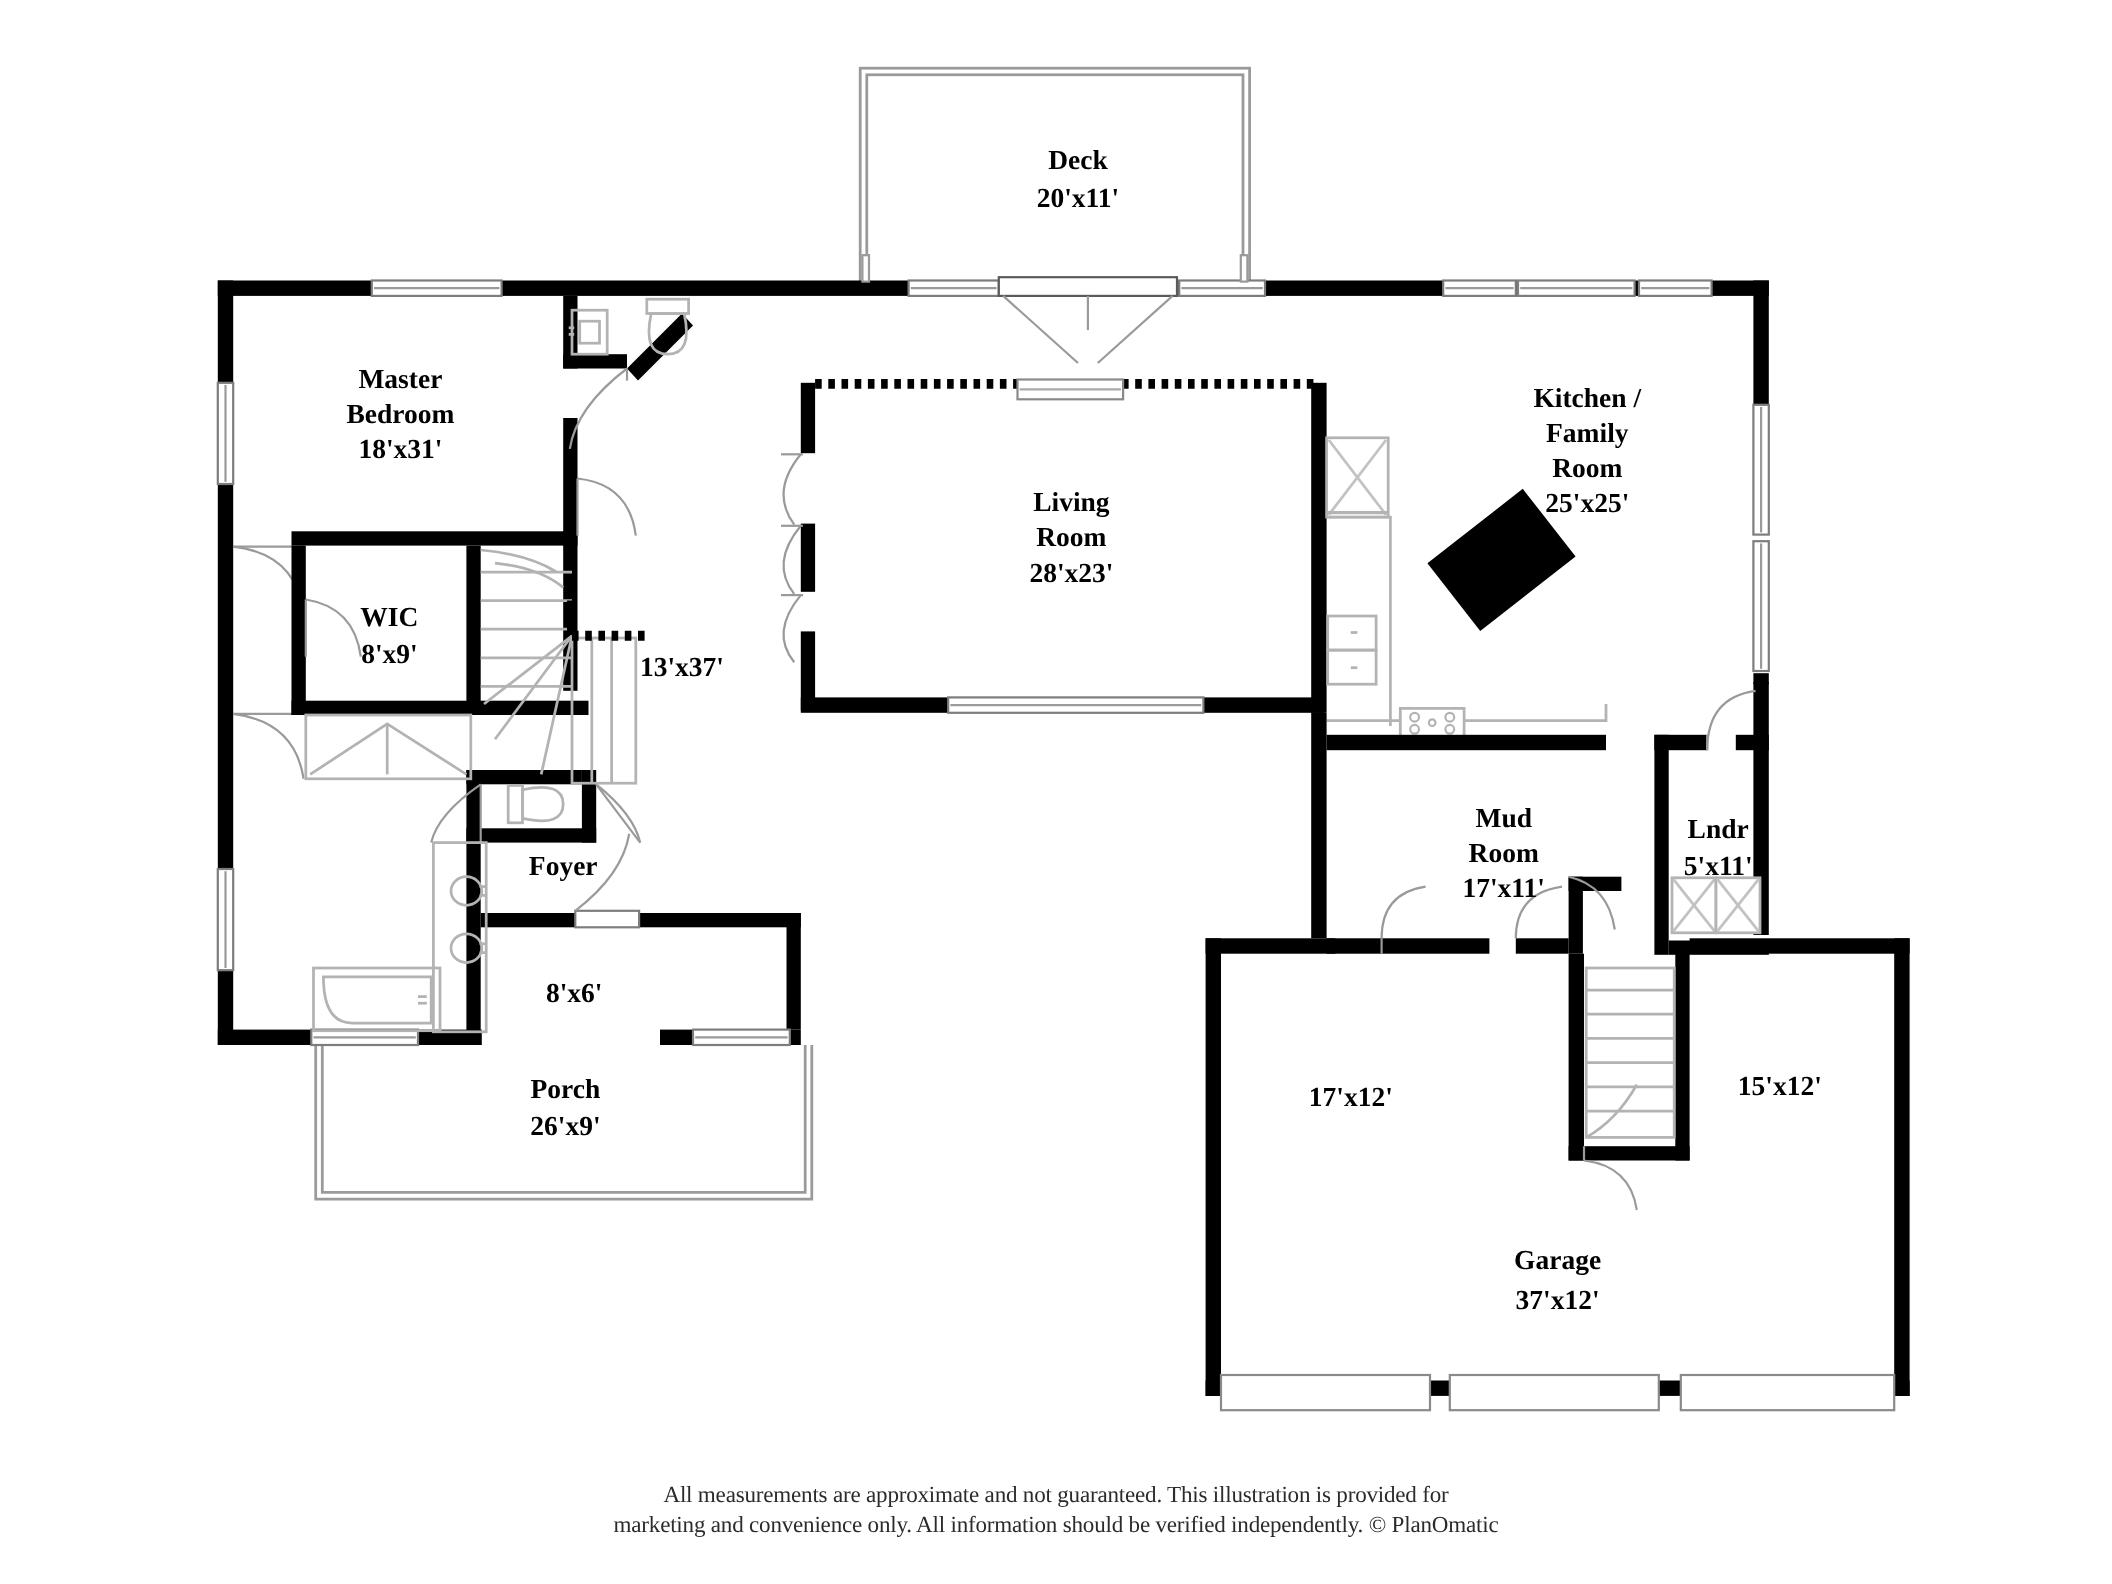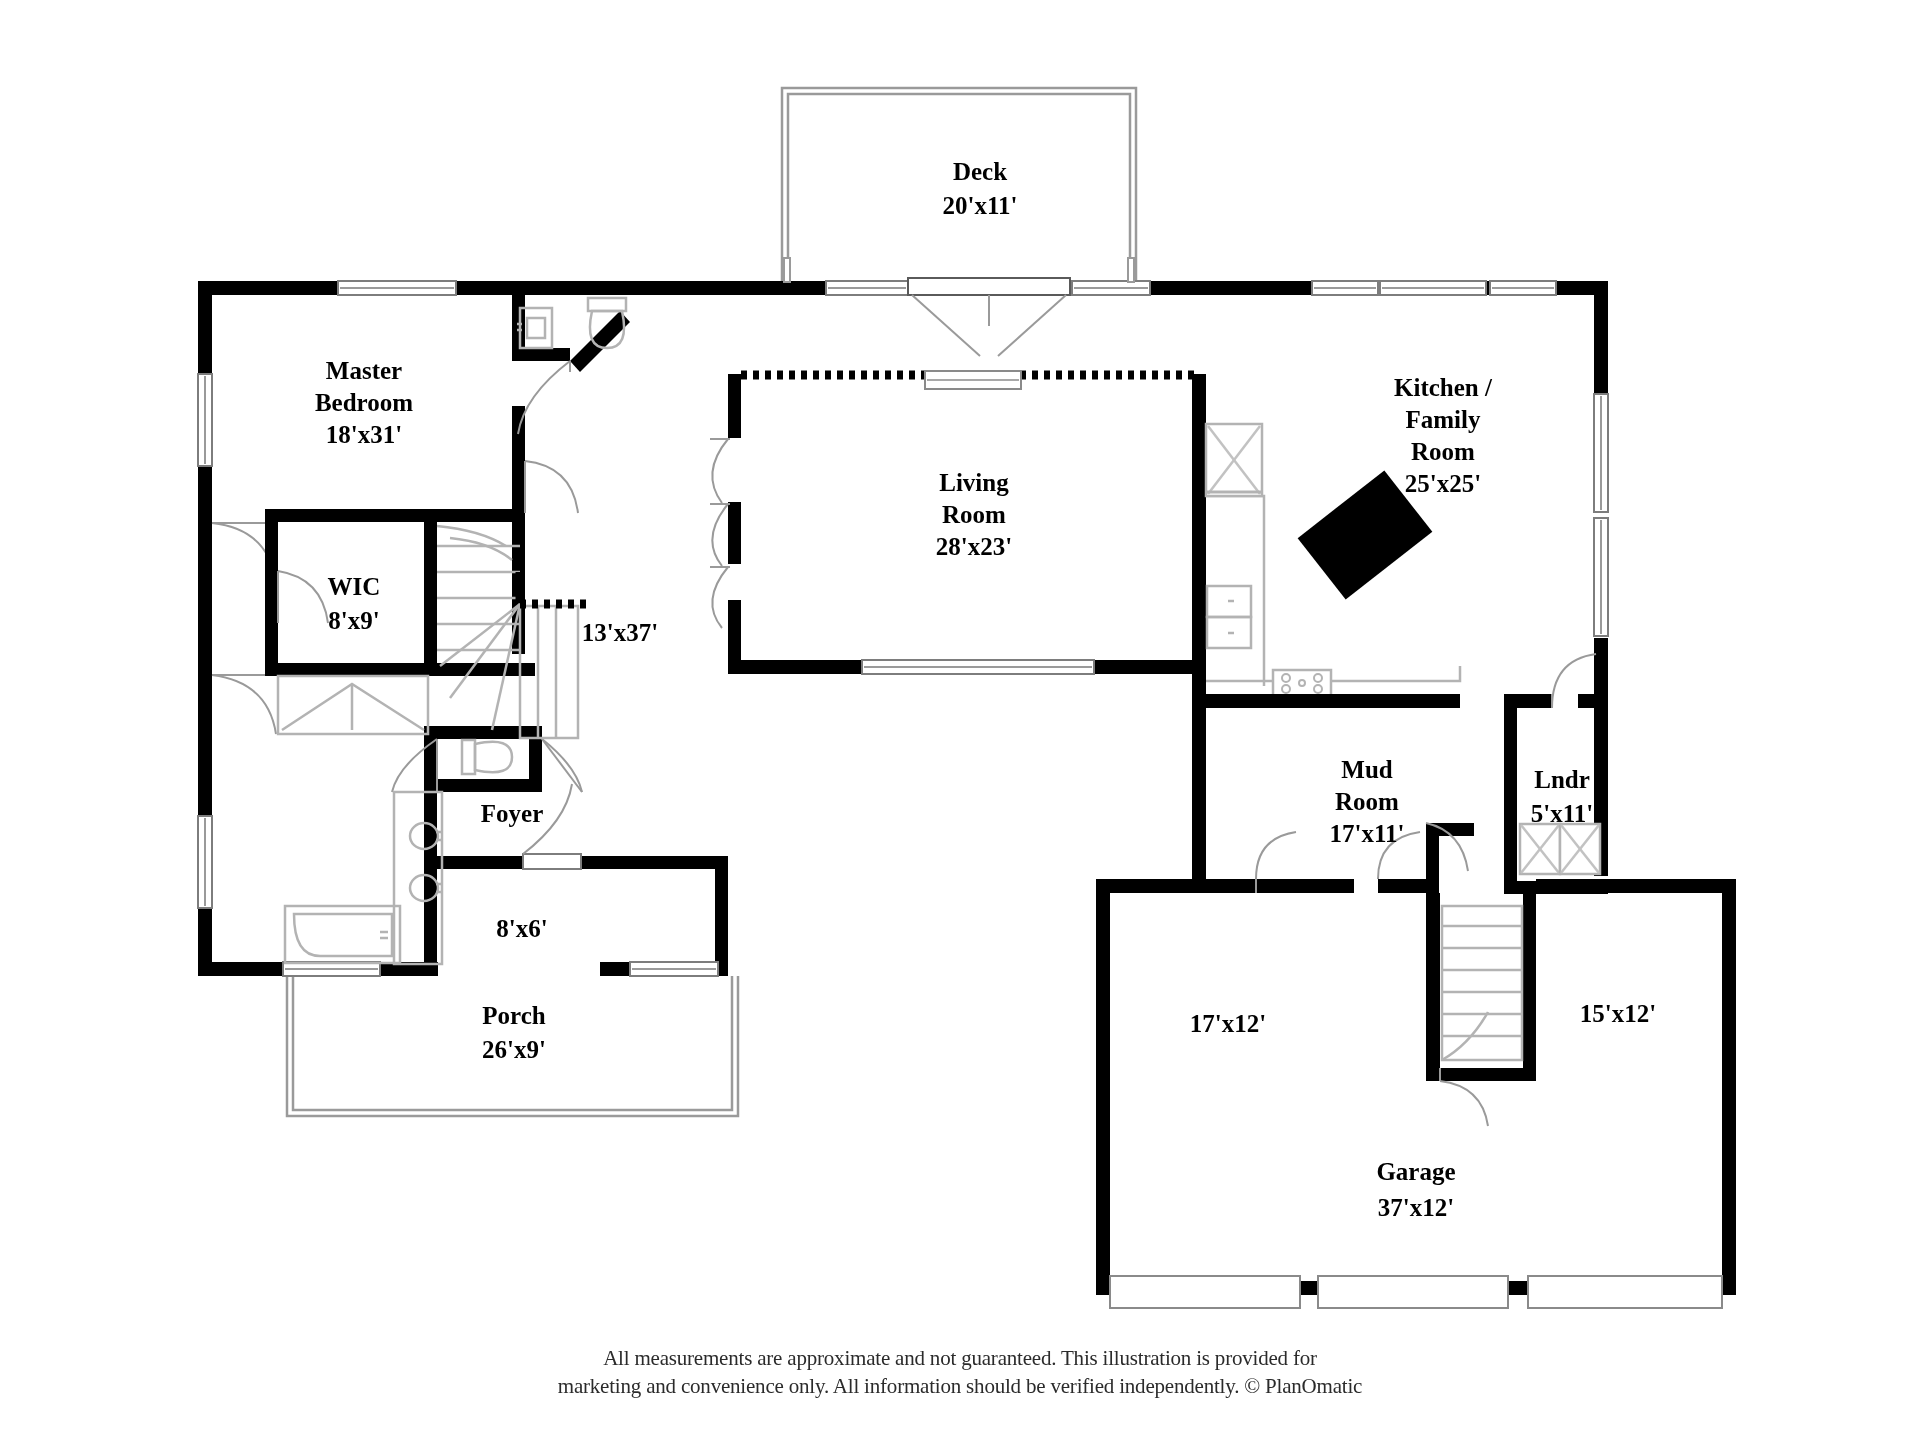--- a/index.html
+++ b/index.html
@@ -2,21 +2,21 @@
 <html><head>
 <meta charset="utf-8">
 <title>Floor Plan</title>
 <style>
   html,body{margin:0;padding:0;background:#ffffff;}
   body{
     width:1920px;height:1440px;
     font-family:"Liberation Serif","DejaVu Serif",serif;
     position:relative;overflow:hidden;
   }
-  #plan-wrap{position:absolute;inset:0;margin-top:26px;}
+  #plan-wrap{position:absolute;inset:0;}
   svg#floorplan{display:block;width:1920px;height:1440px;}
 
   .room-label{
     font-family:"Liberation Serif","DejaVu Serif",serif;
     font-weight:700;
     fill:#000000;
     text-anchor:middle;
     dominant-baseline:middle;
   }
   .room-label.size-md{font-size:25px;}

